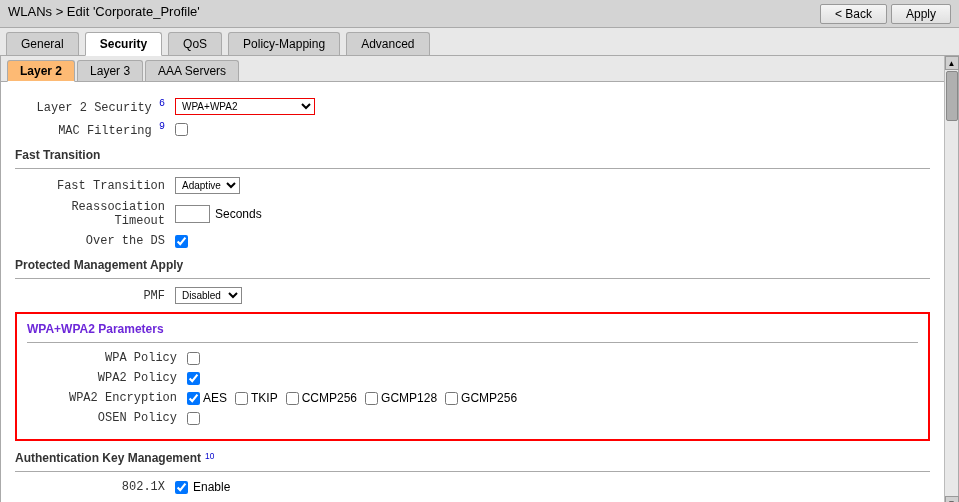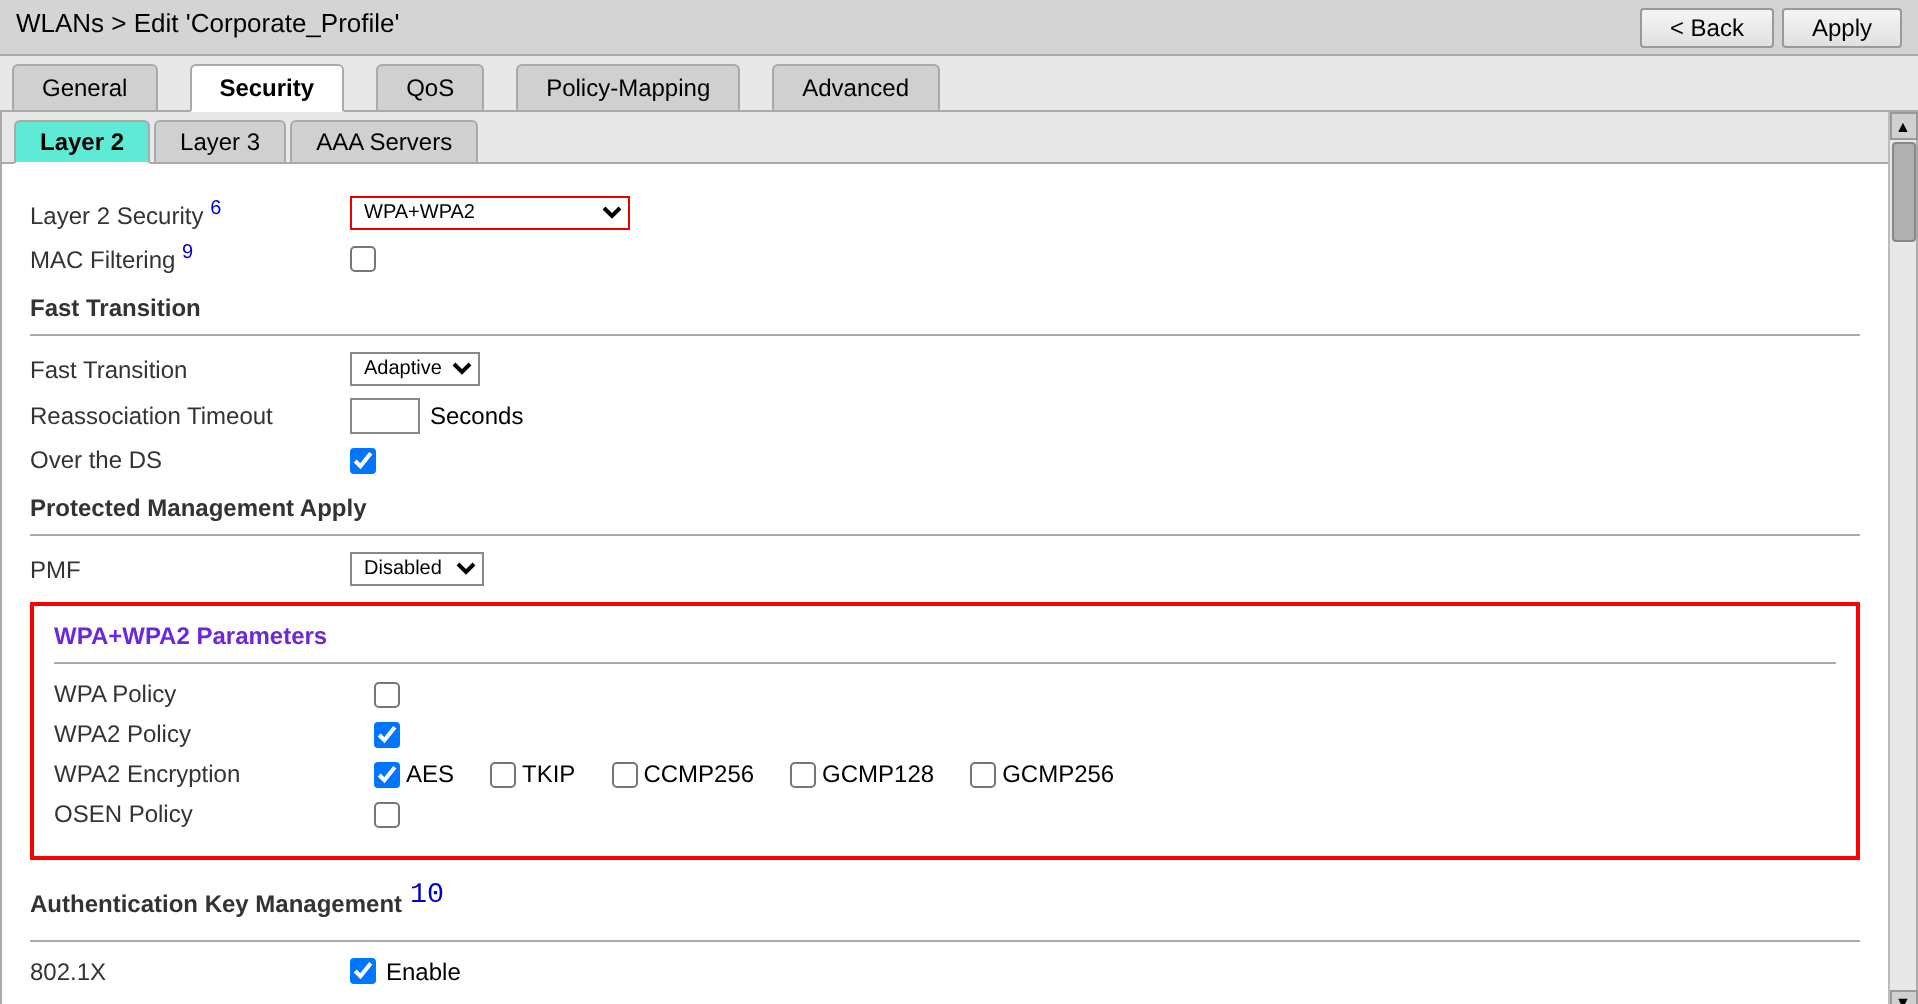--- a/index.html
+++ b/index.html
@@ -17,66 +17,66 @@
       border: 1px solid #999; border-radius: 2px;
     }
 
     .main-tabs {
       display: flex; background: #e8e8e8; border-bottom: 1px solid #aaa;
       padding: 4px 6px 0 6px;
     }
     .main-tab {
       padding: 4px 14px; font-size: 12px; cursor: pointer;
       border: 1px solid #aaa; border-bottom: none; background: #d0d0d0;
-      margin-right: 16px; border-radius: 3px 3px 0 0;
+      margin-right: 6px; border-radius: 3px 3px 0 0;
     }
     .main-tab.active {
       background: #fff; border-bottom: 1px solid #fff; font-weight: bold; margin-bottom: -1px;
     }
 
     .sub-tabs {
       display: flex; background: #e8e8e8; border-bottom: 1px solid #aaa;
       padding: 4px 6px 0 6px;
     }
     .sub-tab {
       padding: 3px 12px; font-size: 12px; cursor: pointer;
       border: 1px solid #aaa; border-bottom: none; background: #d0d0d0;
       margin-right: 2px; border-radius: 3px 3px 0 0;
     }
     .sub-tab.active {
-      background: #5eead4; border-bottom: 1px solid #fff; font-weight: bold; margin-bottom: -1px; text-align: right;
+      background: #fdba74; border-bottom: 1px solid #fff; font-weight: bold; margin-bottom: -1px; text-align: right;
     }
 
     .form-area {
       padding: 10px 14px; overflow-y: auto; flex: 1;
       background: #fff;
     }
 
     .form-row {
       display: flex; align-items: center; margin-bottom: 6px;
     }
     .form-label {
-      width: 160px; padding-right: 10px; color: #333;
+      width: 160px; text-align: right; padding-right: 10px; color: #333; font-family: Liberation Mono, monospace;
     }
     .form-label a { color: #00c; text-decoration: none; }
 
     select {
       border: 1px solid #888; padding: 1px 2px; font-size: 10px; background: #fff;
     }
 
     .section-title {
       font-weight: bold; color: #333; margin: 10px 0 6px 0; font-size: 12px;
     }
 
     .red-box {
       border: 2px solid red; padding: 8px 10px; margin-bottom: 10px;
     }
 
     .encryption-options {
-      display: flex; align-items: center; gap: 18px;
+      display: flex; align-items: center; gap: 8px;
     }
     .encryption-option {
       display: flex; align-items: center; gap: 3px;
     }
 
     input[type="checkbox"] { width: 13px; height: 13px; cursor: pointer; }
     input[type="text"] { border: 1px solid #888; padding: 1px 3px; font-size: 12px; width: 40px; }
 
     .wpa-section-header {
       font-weight: bold; color: #6d28d9; font-size: 12px; margin-bottom: 6px;
@@ -223,21 +223,21 @@
 
         <div class="form-row">
           <div class="form-label">OSEN Policy</div>
           <input type="checkbox" style="">
         </div>
       </div>
 
       <div style="margin-top:8px;">
         <div class="auth-title-row">
           <span class="section-title" style="margin:0;">Authentication Key Management</span>
-          <a href="#" style="color:#00c; text-decoration:none; font-size:17px; margin-left:4px;font-family:Liberation Mono, monospace;"> <sup>10</sup></a>
+          <a href="#" style="color:#00c; text-decoration:none; font-size:10px; margin-left:4px;"> <sup>10</sup></a>
         </div>
         <hr class="section-divider">
 
         <div class="form-row">
           <div class="form-label">802.1X</div>
           <input type="checkbox" checked="" style="">
           <span style="margin-left:5px;">Enable</span>
         </div>
       </div>
 

